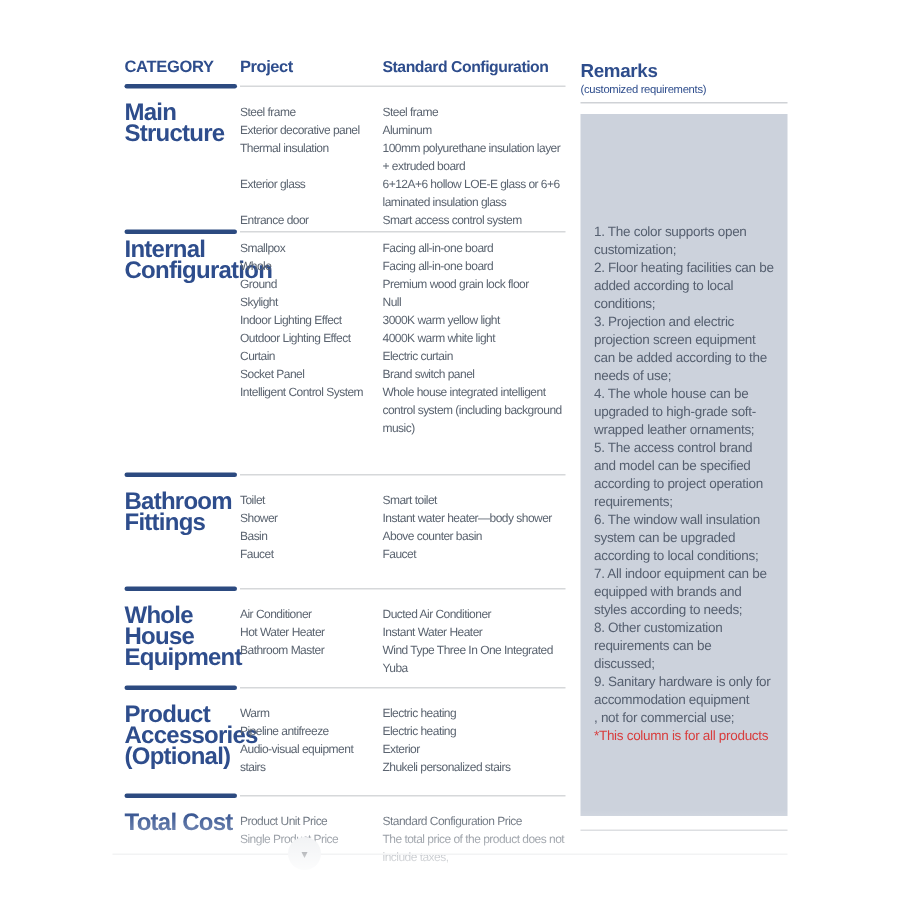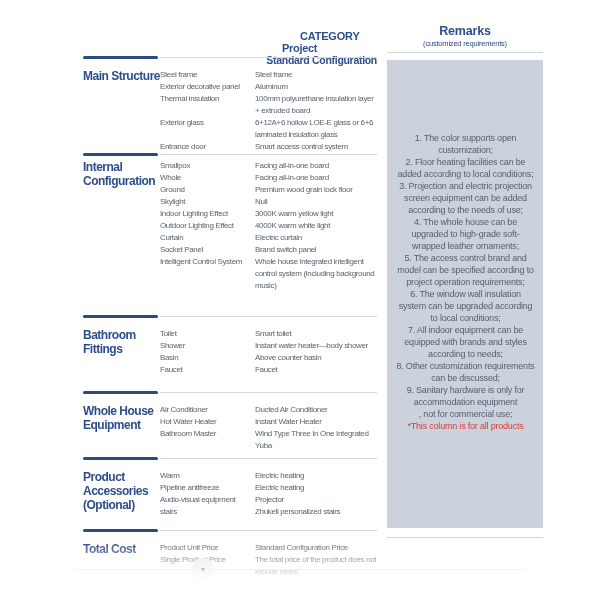--- a/index.html
+++ b/index.html
@@ -16,52 +16,52 @@
     position:relative;
     background:#ffffff;
     font-family:"Liberation Sans", sans-serif;
     overflow:hidden;
   }
   
   .main{
     position:absolute; left:83px; top:30px; width:294px;
   }
   .head-row{
-    display:flex; align-items:flex-end; height:26px; padding-bottom:5px;flex-direction:column;
+    display:flex; align-items:flex-end; height:26px; padding-bottom:5px;
   }
   .h-cat{width:77px; font-size:11px; font-weight:bold; color:var(--navy); letter-spacing:-0.2px;}
   .h-proj{width:95px; font-size:11px; font-weight:600; color:var(--navy); letter-spacing:-0.3px;}
   .h-conf{flex:1; font-size:10.5px; font-weight:600; color:var(--navy); letter-spacing:-0.3px;}
   .underline, .divider{display:flex; align-items:center;}
   .u-navy{width:75px; height:3px; background:var(--divider-navy); border-radius:1.5px; flex:none;}
   .u-gray{flex:1; height:1px; background:var(--line-gray); margin-left:2px;}
   .sec{display:flex; flex-direction:column;}
   #sections .sec:nth-child(1){height:91px;}
   #sections .sec:nth-child(2){height:168px;}
   #sections .sec:nth-child(3){height:76px;justify-content:center;}
   #sections .sec:nth-child(4){height:66px;}
   #sections .sec:nth-child(5){height:72px;}
   .sec-body{display:flex; flex:1; padding-top:10px; align-items:flex-start;}
   .cat-cell{width:77px; flex:none;}
   .cat-heading{
-    font-size:12px; font-weight:bold; color:var(--navy);
+    font-size:16px; font-weight:bold; color:var(--navy);
     line-height:14px; letter-spacing:-0.5px;
   }
   .rows{flex:1; min-width:0;}
   .row{display:flex; align-items:flex-start;}
   .p-cell{
     width:95px; flex:none; font-size:8px; color:var(--body-gray);
     line-height:12px; letter-spacing:-0.35px; white-space:nowrap;
   }
   .c-cell{
     flex:1; font-size:8px; color:var(--body-gray);
     line-height:12px; letter-spacing:-0.35px;
   }
   
-  .remarks{position:absolute; left:387px; top:24px; width:156px;text-align:center;}
+  .remarks{position:absolute; left:387px; top:40px; width:138px;}
   .r-title{font-size:12.5px; font-weight:bold; color:var(--navy); letter-spacing:-0.2px;}
   .r-sub{font-size:7.5px; color:var(--navy); margin-top:1px; letter-spacing:-0.2px;}
   .r-line{height:1px; background:#cfd2d6; margin-top:4px;}
   .r-box{
     margin-top:7px; height:468px; background:var(--box-bg);
     padding:72px 8px 0 9px;
   }
   .r-box p{
     font-size:9px; line-height:12px; color:#566070; letter-spacing:-0.2px;
   }
@@ -267,21 +267,21 @@
     <div class="c-cell">Electric heating</div>
   </div>
 
   <div class="row">
     <div class="p-cell">Pipeline antifreeze</div>
     <div class="c-cell">Electric heating</div>
   </div>
 
   <div class="row">
     <div class="p-cell">Audio-visual equipment</div>
-    <div class="c-cell">Projector</div>
+    <div class="c-cell">Exterior</div>
   </div>
 
   <div class="row">
     <div class="p-cell">stairs</div>
     <div class="c-cell">Zhukeli personalized stairs</div>
   </div>
 </div>
     </div>
     <div class="divider">
       <span class="u-navy"></span>

